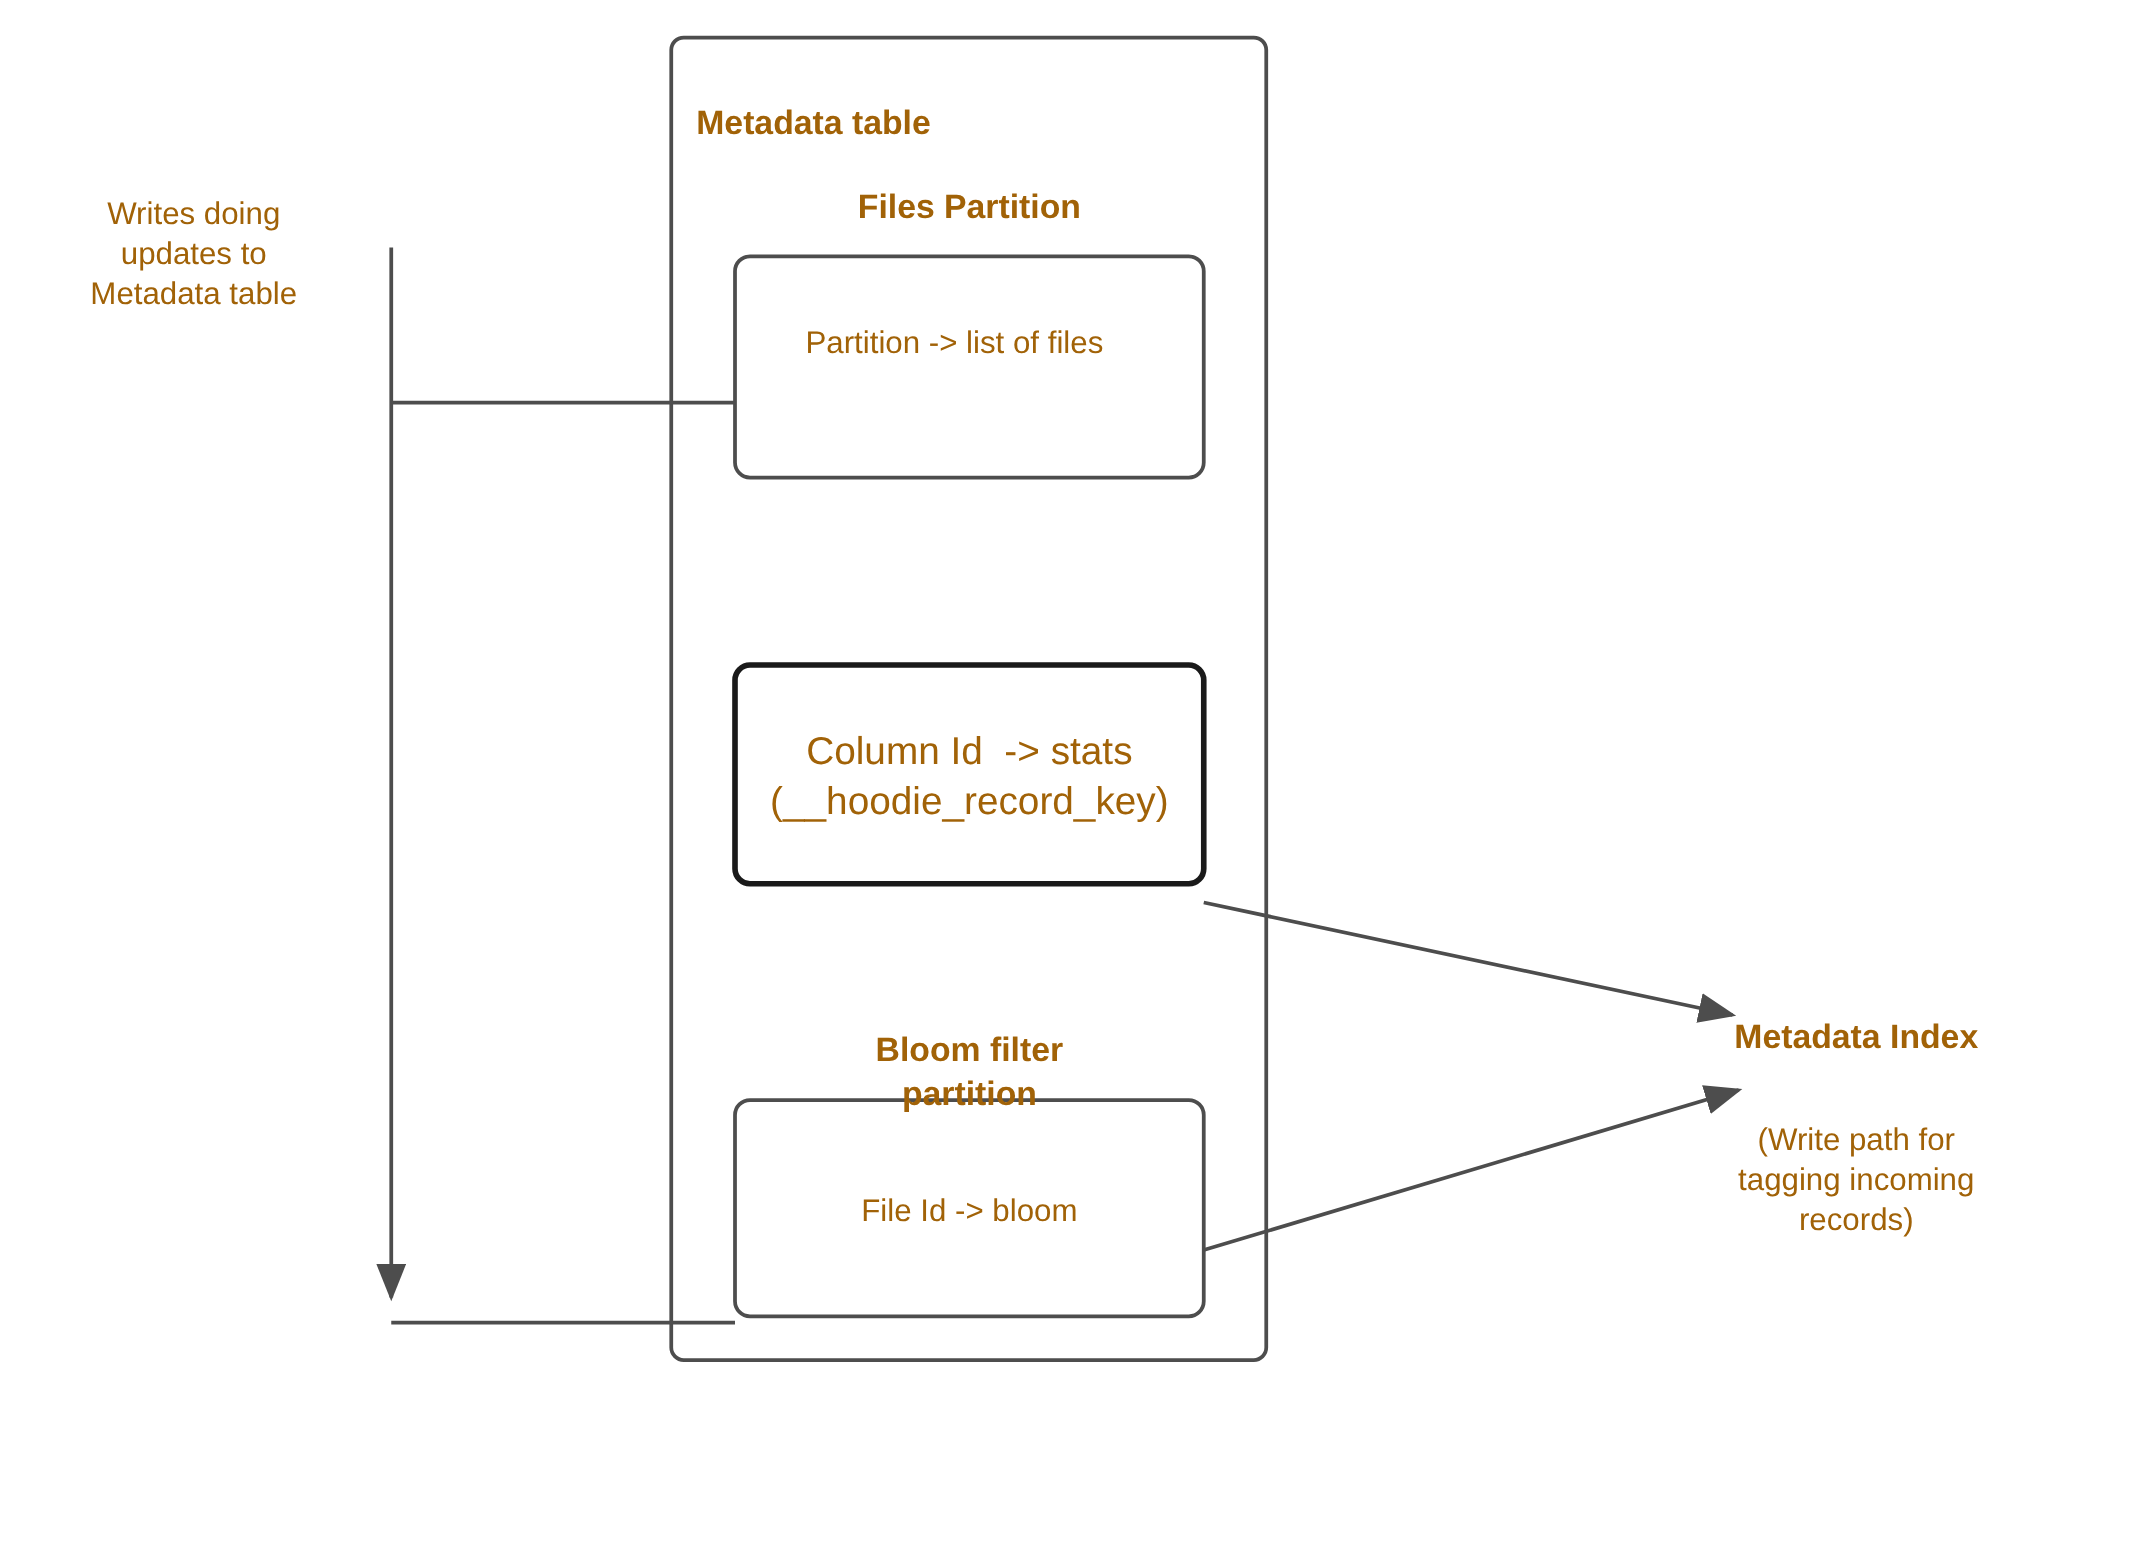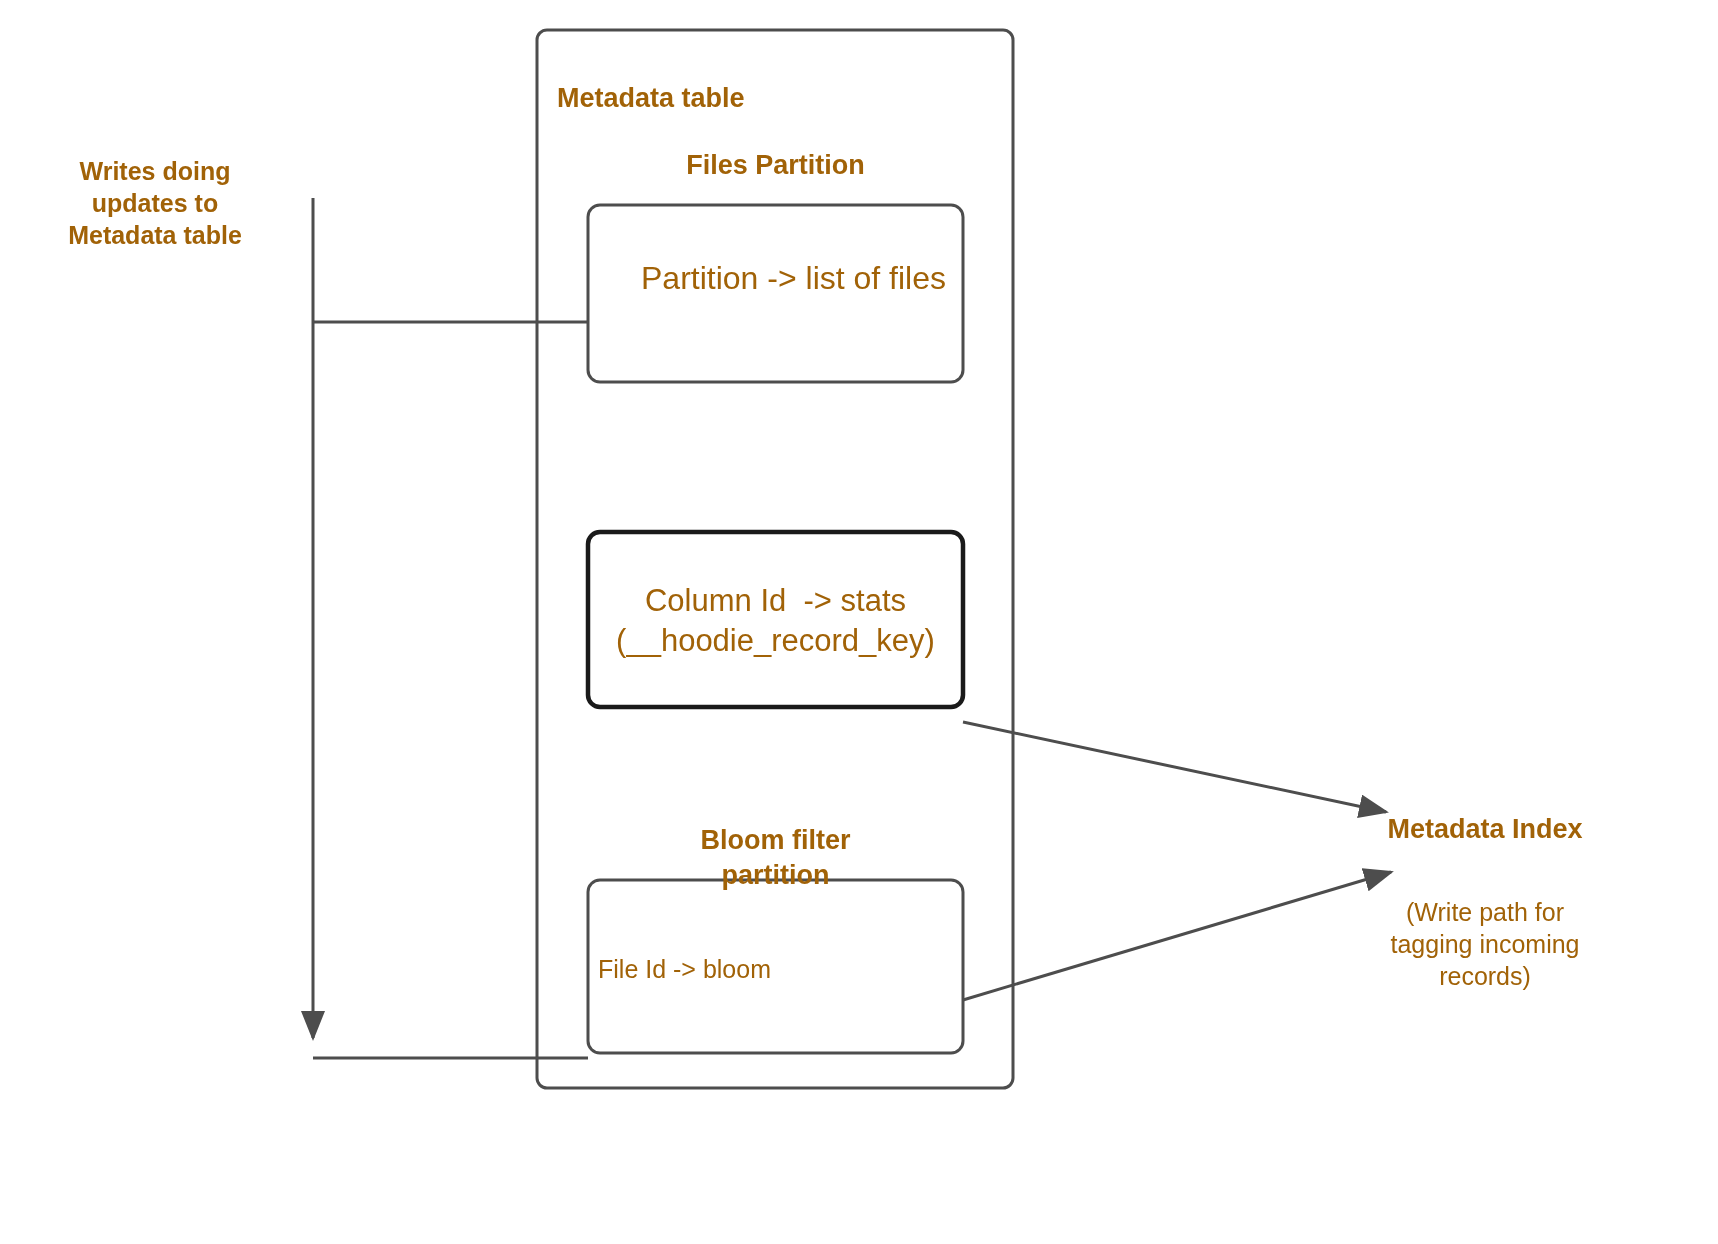--- a/index.html
+++ b/index.html
@@ -29,21 +29,20 @@
     white-space: pre;
   }
 
   
   #writes-label {
     left: 10px;
     top: 155px;
     width: 290px;
     font-size: 25px;
     text-align: center;
-    font-weight: bold;
   }
 
   
   #metadata-table-title {
     left: 557px;
     top: 81px;
     font-size: 27px;
     font-weight: bold;
   }
 
@@ -69,38 +68,39 @@
     top: 787px;
     width: 375px;
     font-size: 27px;
     font-weight: bold;
     text-align: center;
     margin-top: 36px;
   }
 
   
   #files-box-text {
-    left: 616px;
+    left: 586px;
     top: 258px;
     width: 355px;
-    font-size: 32px;
+    font-size: 25px;
     text-align: center;
   }
   #colstats-box-text {
     left: 598px;
     top: 581px;
     width: 355px;
     font-size: 31px;
     text-align: center;
   }
   #bloom-box-text {
     left: 598px;
     top: 953px;
     width: 355px;
     font-size: 25px;
+    text-align: center;
   }
 
   
   #metadata-index-title {
     left: 1280px;
     top: 812px;
     width: 410px;
     font-size: 27px;
     font-weight: bold;
     text-align: center;

